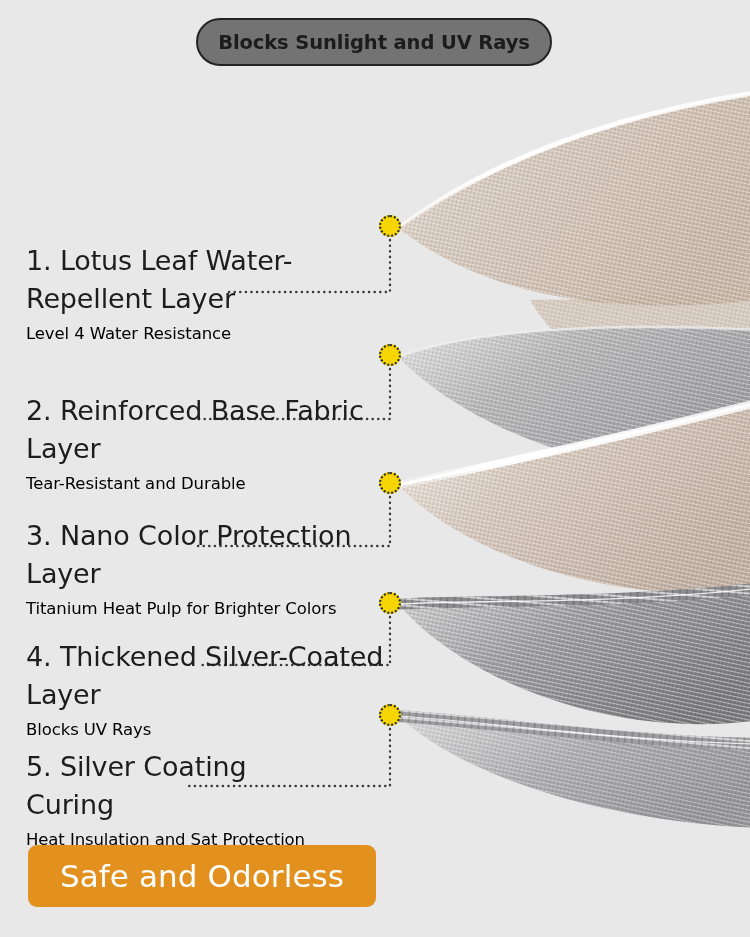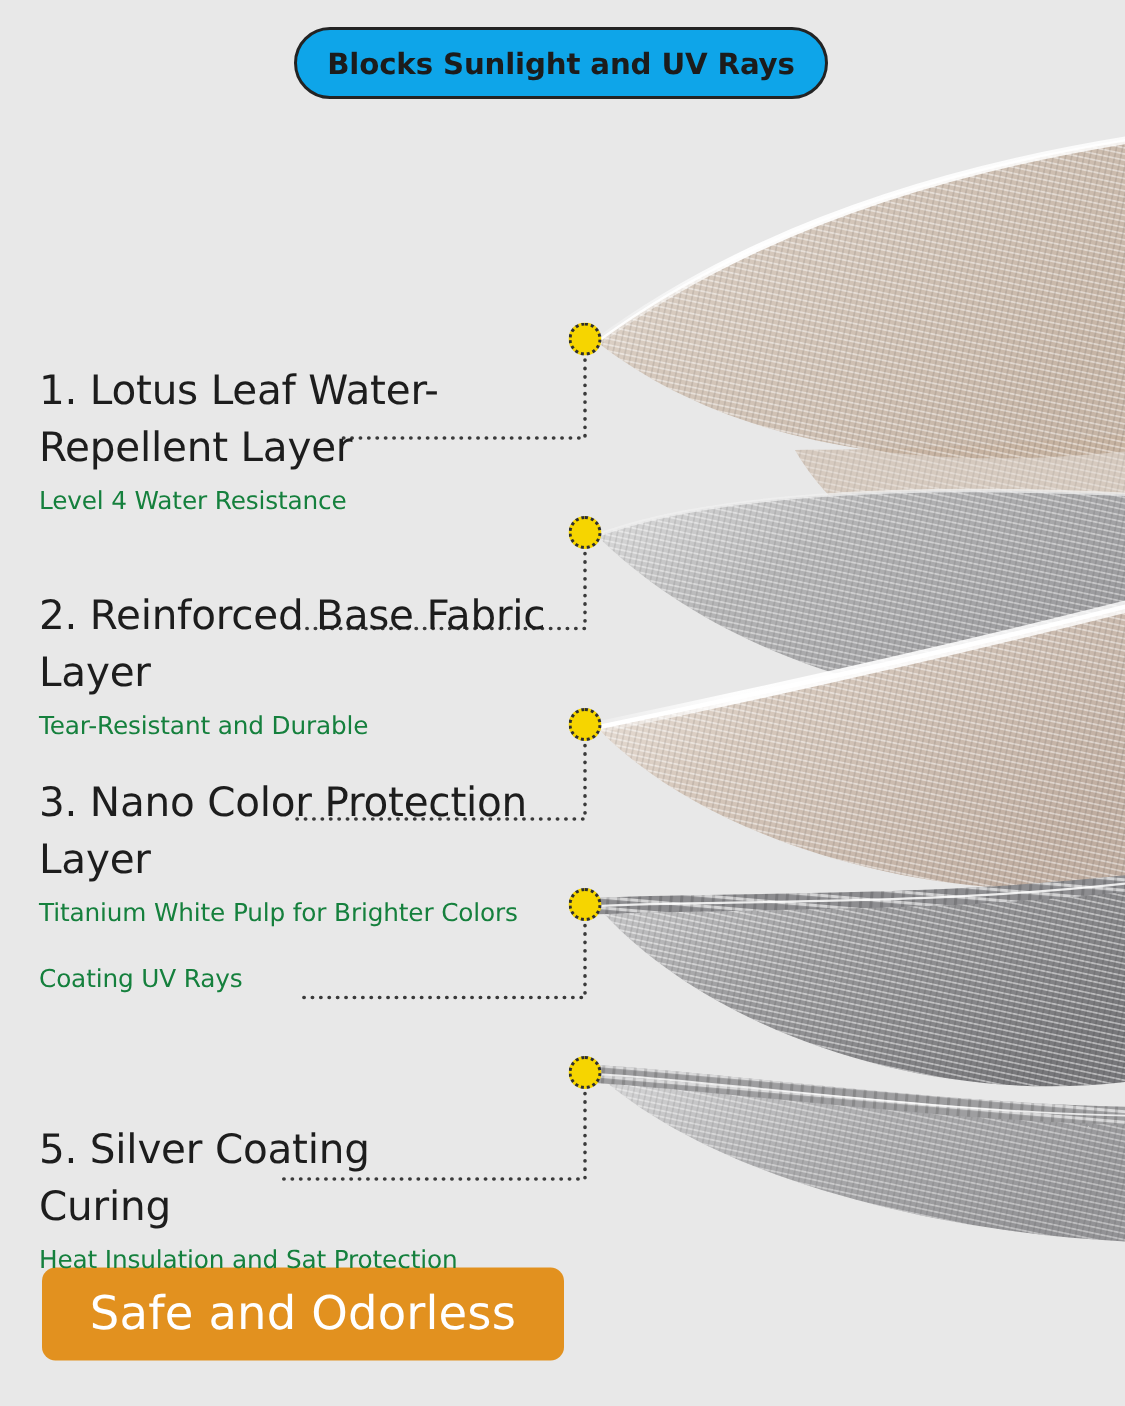--- a/index.html
+++ b/index.html
@@ -39,21 +39,21 @@
   
   .title-pill {
     position: absolute;
     left: 196px;
     top: 18px;
     width: 356px;
     height: 48px;
     box-sizing: border-box;
     border: 2.5px solid #232323;
     border-radius: 26px;
-    background: #0ea5e9;
+    background: #737373;
     display: flex;
     align-items: center;
     justify-content: center;
     z-index: 6;
   }
   .title-pill-text {
     font-size: 19.5px;
     font-weight: bold;
     color: #1c1c1c;
     letter-spacing: -0.1px;
@@ -91,21 +91,21 @@
   }
   .layer-title {
     font-size: 27px;
     color: #1d1d1d;
     line-height: 1.42;
     letter-spacing: -0.15px;
     font-weight: normal;
   }
   .layer-sub {
     font-size: 16.5px;
-    color: #15803d;
+    color: #000000;
     line-height: 1.45;
     letter-spacing: -0.1px;
     margin-top: 3px;
   }
 
   
   .cta-button {
     position: absolute;
     left: 28px;
     top: 845px;
@@ -256,25 +256,26 @@
     <div class="layer-sub">Level 4 Water Resistance</div>
   </div>
 
   <div class="layer-label" style="top:392px; width:360px;">
     <div class="layer-title">2. Reinforced Base Fabric Layer</div>
     <div class="layer-sub">Tear-Resistant and Durable</div>
   </div>
 
   <div class="layer-label" style="top:517px; width:380px;">
     <div class="layer-title">3. Nano Color Protection Layer</div>
-    <div class="layer-sub">Titanium White Pulp for Brighter Colors</div>
+    <div class="layer-sub">Titanium Heat Pulp for Brighter Colors</div>
   </div>
 
   <div class="layer-label" style="top:638px; width:370px;">
-    <div class="layer-sub">Coating UV Rays</div>
+    <div class="layer-title">4. Thickened Silver-Coated Layer</div>
+    <div class="layer-sub">Blocks UV Rays</div>
   </div>
 
   <div class="layer-label" style="top:748px; width:300px;">
     <div class="layer-title">5. Silver Coating Curing</div>
     <div class="layer-sub">Heat Insulation and Sat Protection</div>
   </div>
 
   <button class="cta-button">
     <span class="cta-text">Safe and Odorless</span>
   </button>

